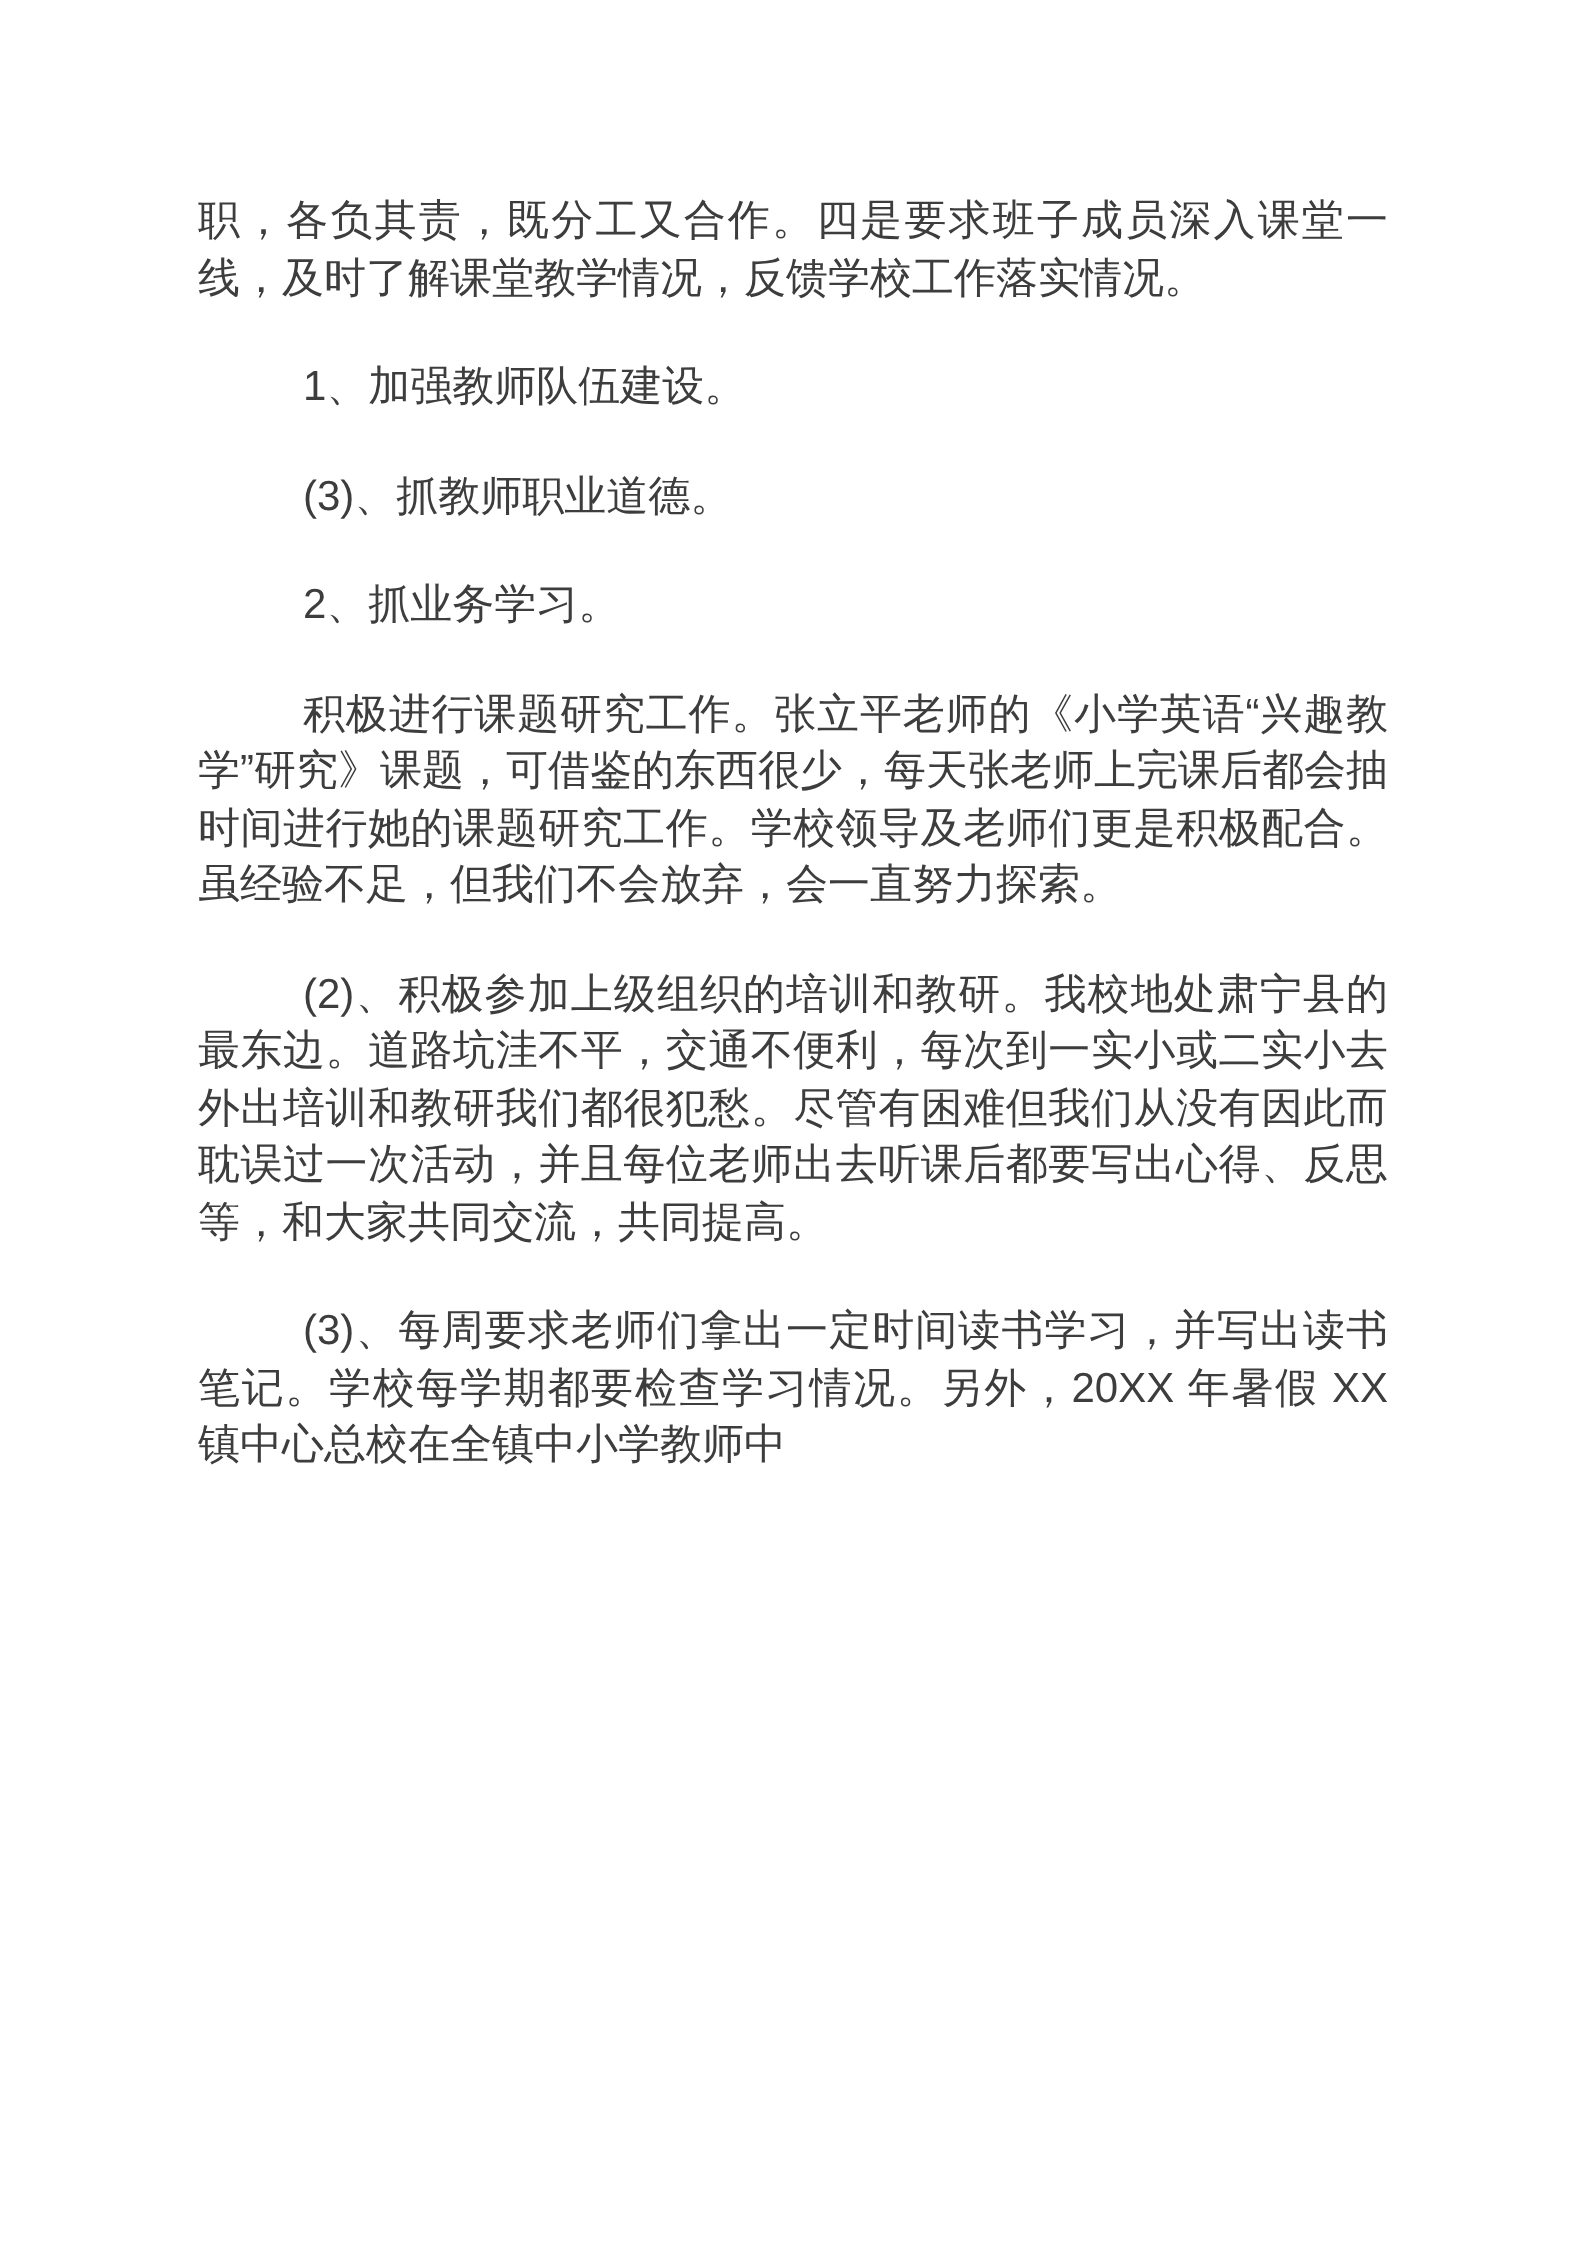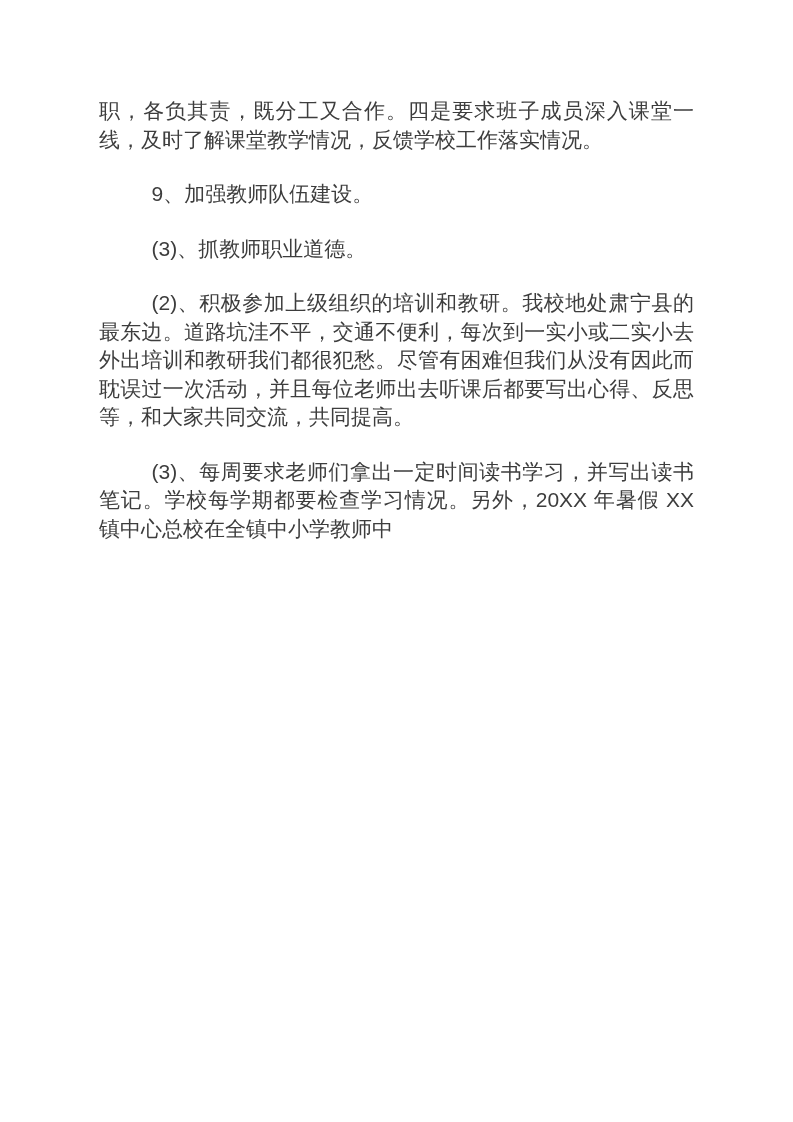--- a/index.html
+++ b/index.html
@@ -35,18 +35,20 @@
   .para.indent {
     text-indent: 2.5em;
   }
 </style>
 </head>
 <body>
 
 <div class="page" style="background: rgb(255, 255, 255);">
   <div class="doc-body" id="doc-body" style="color: rgb(61, 61, 61);">
       <p class="para">职，各负其责，既分工又合作。四是要求班子成员深入课堂一线，及时了解课堂教学情况，反馈学校工作落实情况。</p>
-      <p class="para indent">9、加强教师队伍建设。</p>
+      <p class="para indent">1、加强教师队伍建设。</p>
       <p class="para indent">(3)、抓教师职业道德。</p>
+      <p class="para indent">2、抓业务学习。</p>
+      <p class="para indent">积极进行课题研究工作。张立平老师的《小学英语“兴趣教学”研究》课题，可借鉴的东西很少，每天张老师上完课后都会抽时间进行她的课题研究工作。学校领导及老师们更是积极配合。虽经验不足，但我们不会放弃，会一直努力探索。</p>
       <p class="para indent">(2)、积极参加上级组织的培训和教研。我校地处肃宁县的最东边。道路坑洼不平，交通不便利，每次到一实小或二实小去外出培训和教研我们都很犯愁。尽管有困难但我们从没有因此而耽误过一次活动，并且每位老师出去听课后都要写出心得、反思等，和大家共同交流，共同提高。</p>
       <p class="para indent">(3)、每周要求老师们拿出一定时间读书学习，并写出读书笔记。学校每学期都要检查学习情况。另外，20XX 年暑假 XX 镇中心总校在全镇中小学教师中</p>
     </div>
 </div>
 
 </body></html>

